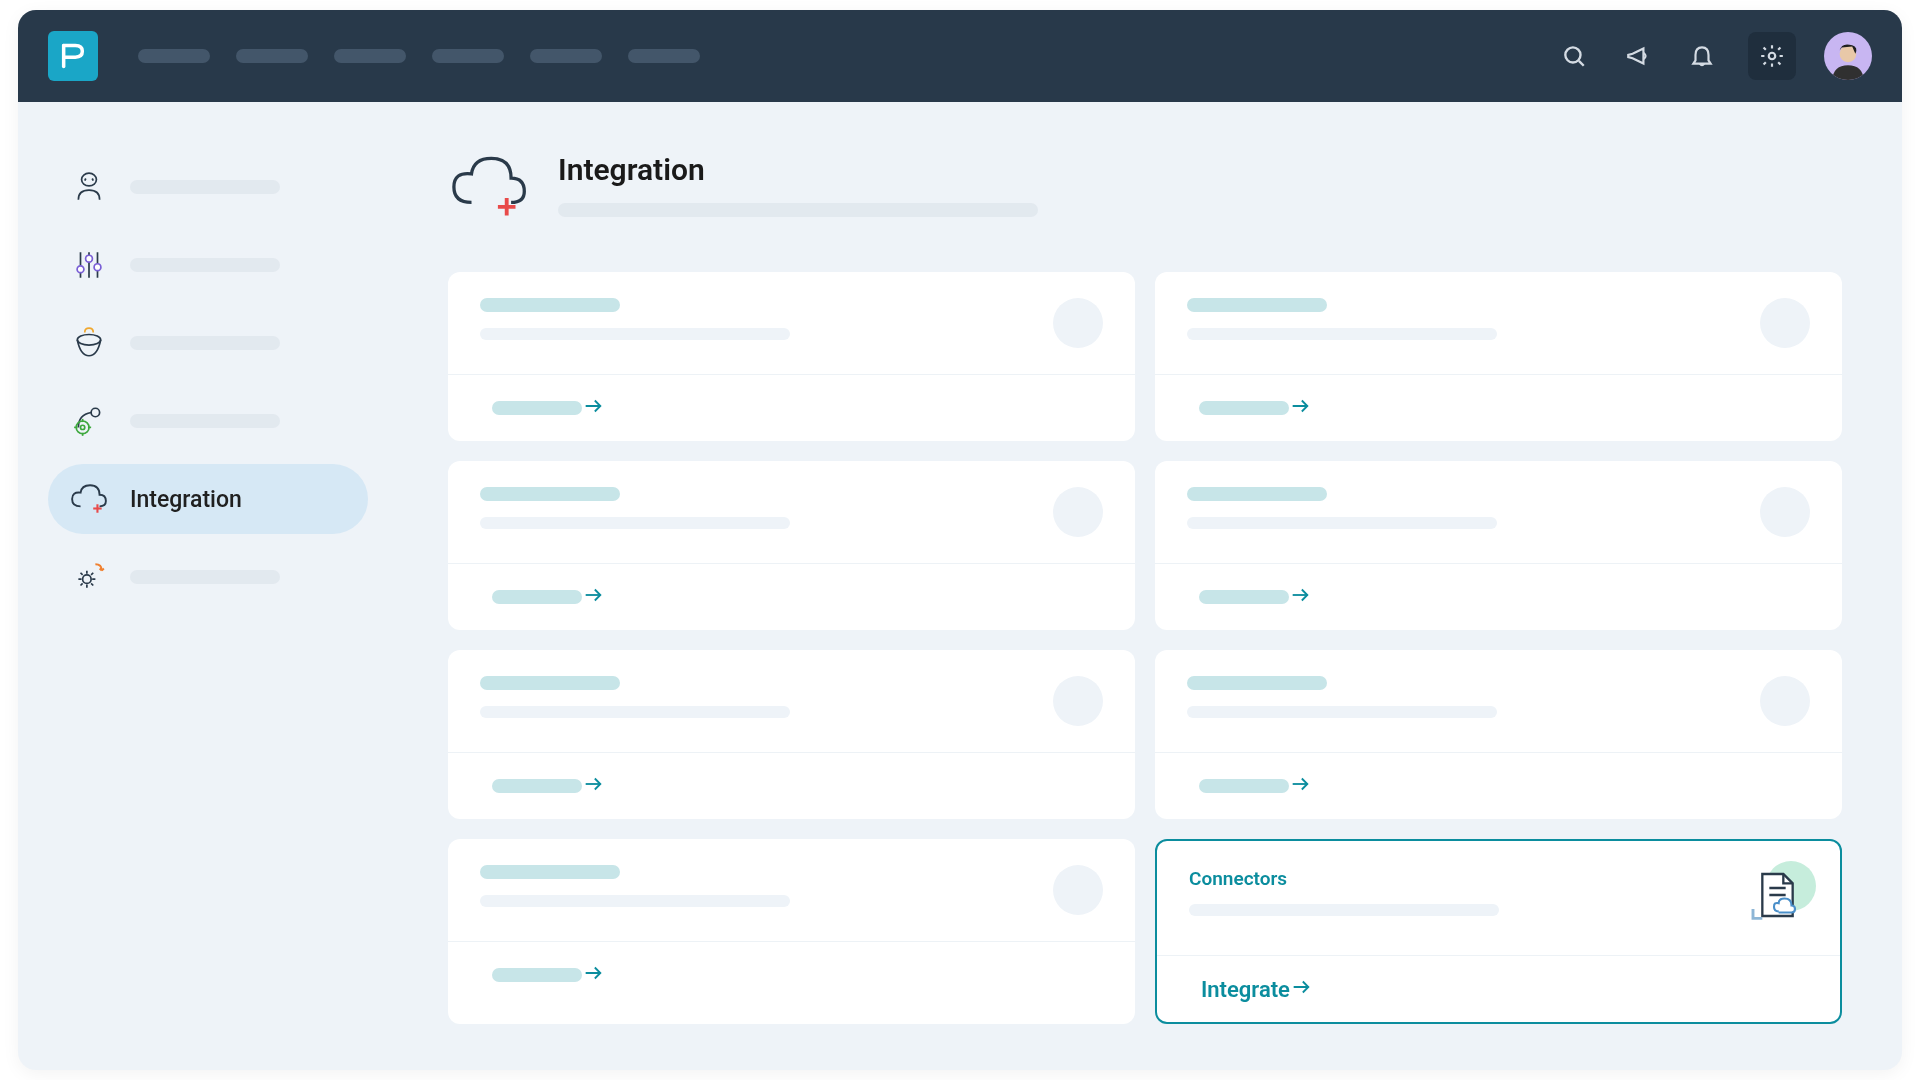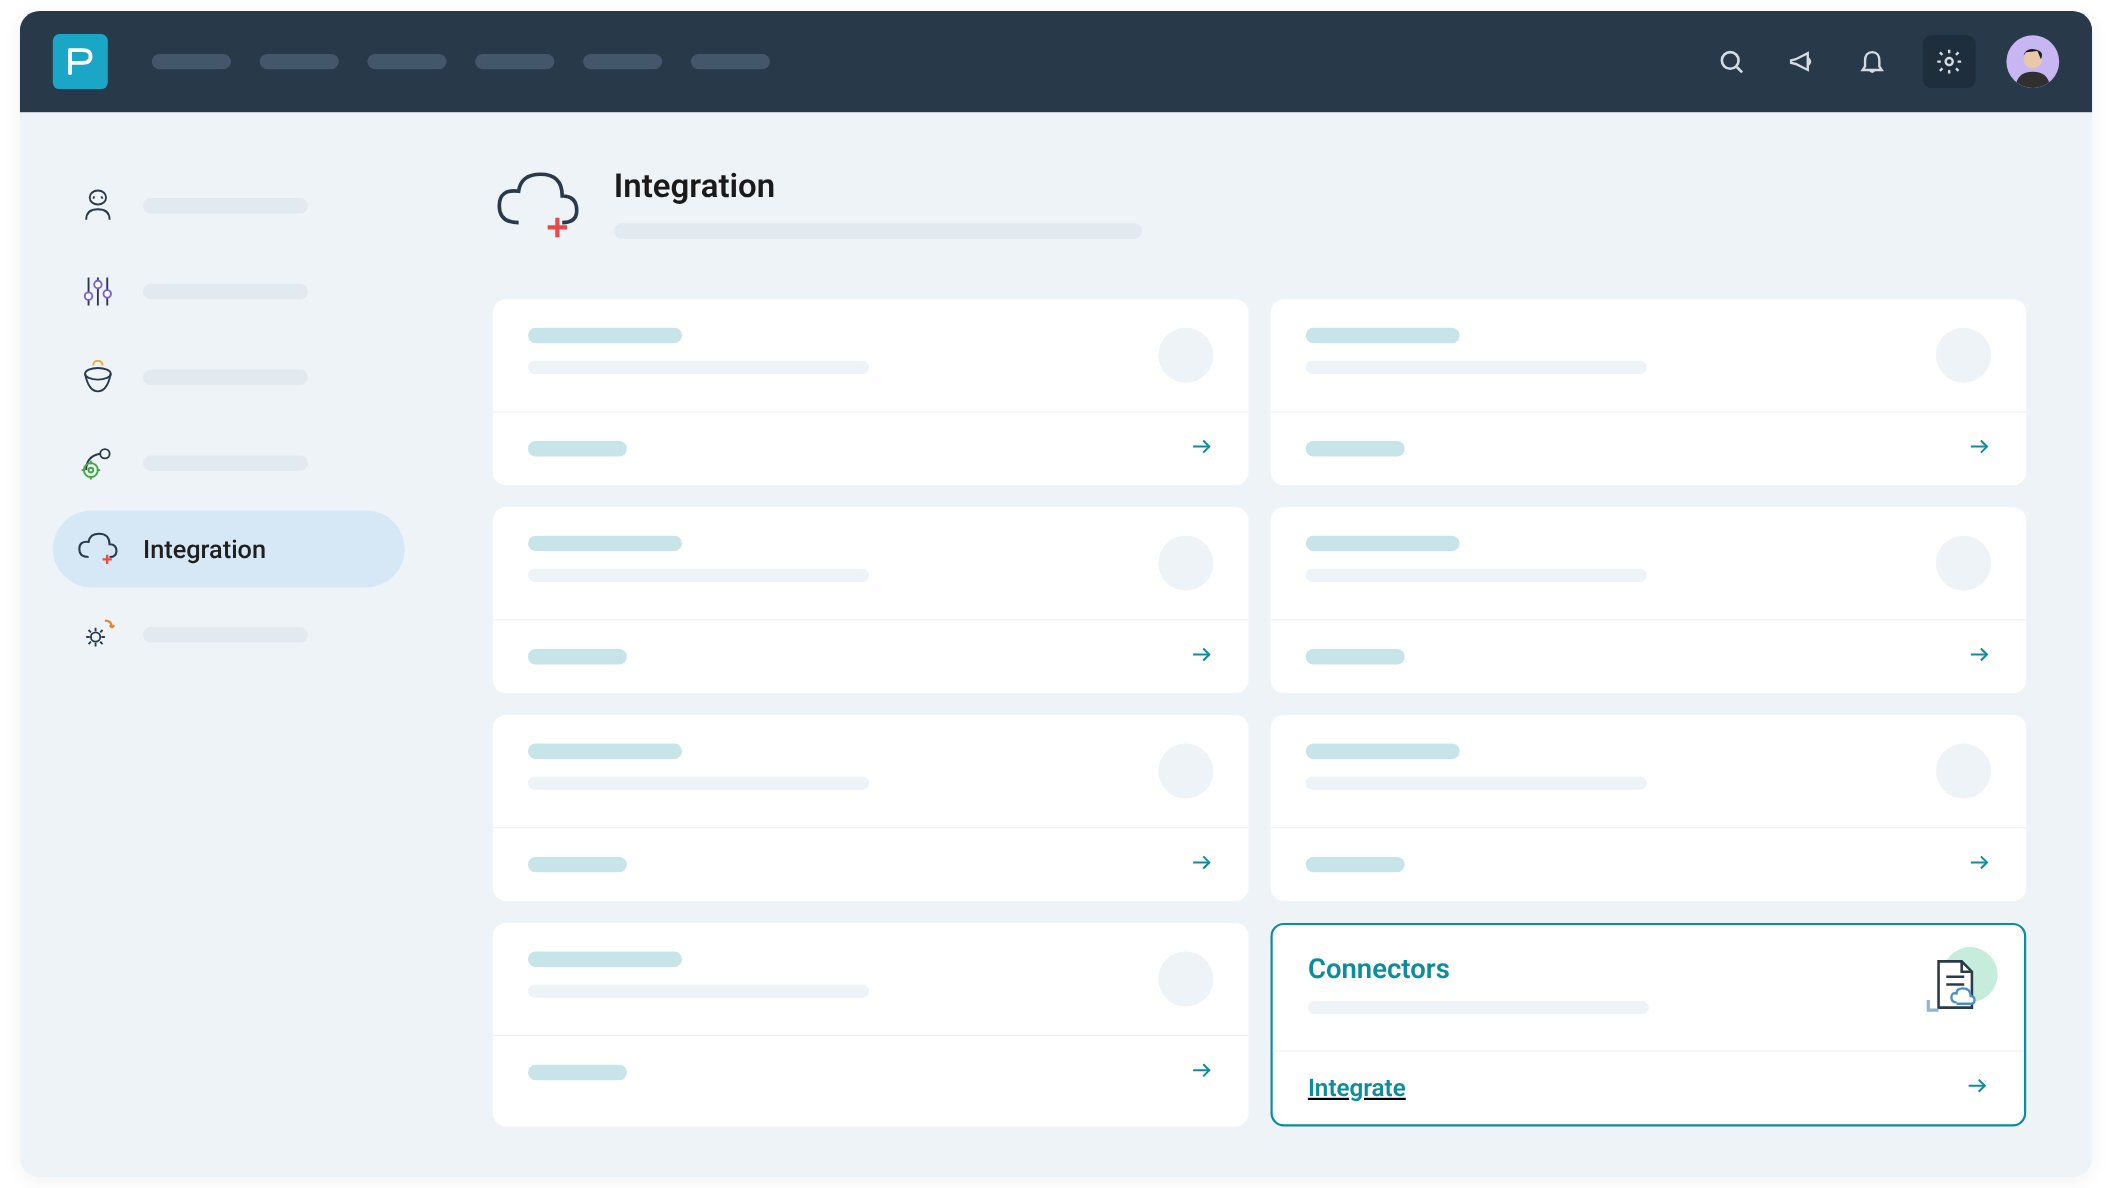--- a/index.html
+++ b/index.html
@@ -210,37 +210,36 @@
   border-radius: 8px;
 }
 .card-circle {
   width: 50px;
   height: 50px;
   background: #eef3f8;
   border-radius: 50%;
   flex-shrink: 0;
 }
 .card-bottom {
-  padding: 20px 32px;
-  display: flex;
-  align-items: center;
-  justify-content: space-between;
-  text-decoration: underline;
+  padding: 20px 44px;
+  display: flex;
+  align-items: center;
+  justify-content: flex-start;
 }
 .card-action-ph {
   width: 90px;
   height: 14px;
   background: #c7e5e8;
   border-radius: 8px;
 }
 .arrow-icon { color: #0b8d9e; }
 .arrow-icon svg { width: 22px; height: 22px; }
 
 .card-title-real {
-  font-size: 25px;
+  font-size: 19px;
   font-weight: 600;
   color: #0b8d9e;
   margin-bottom: 14px;
 }
 .card-action-real {
   font-size: 22px;
   font-weight: 600;
   color: #0b8d9e;
 }
 .connector-icon-wrap {

